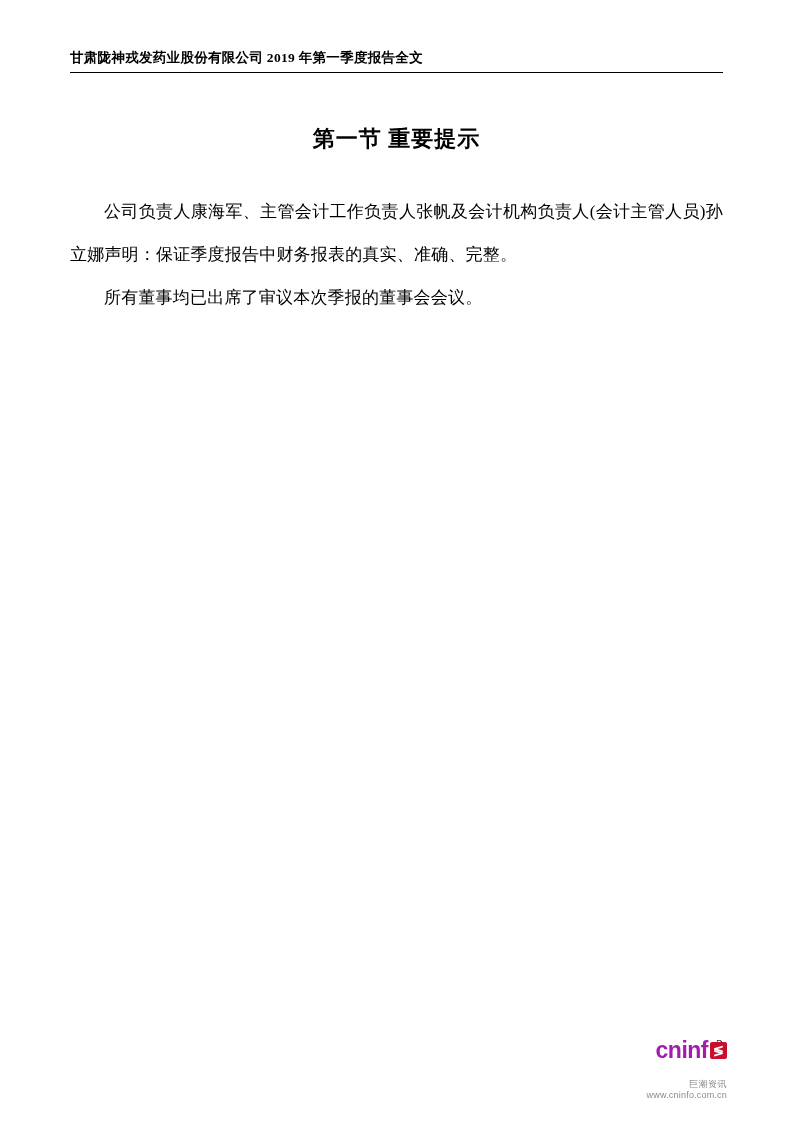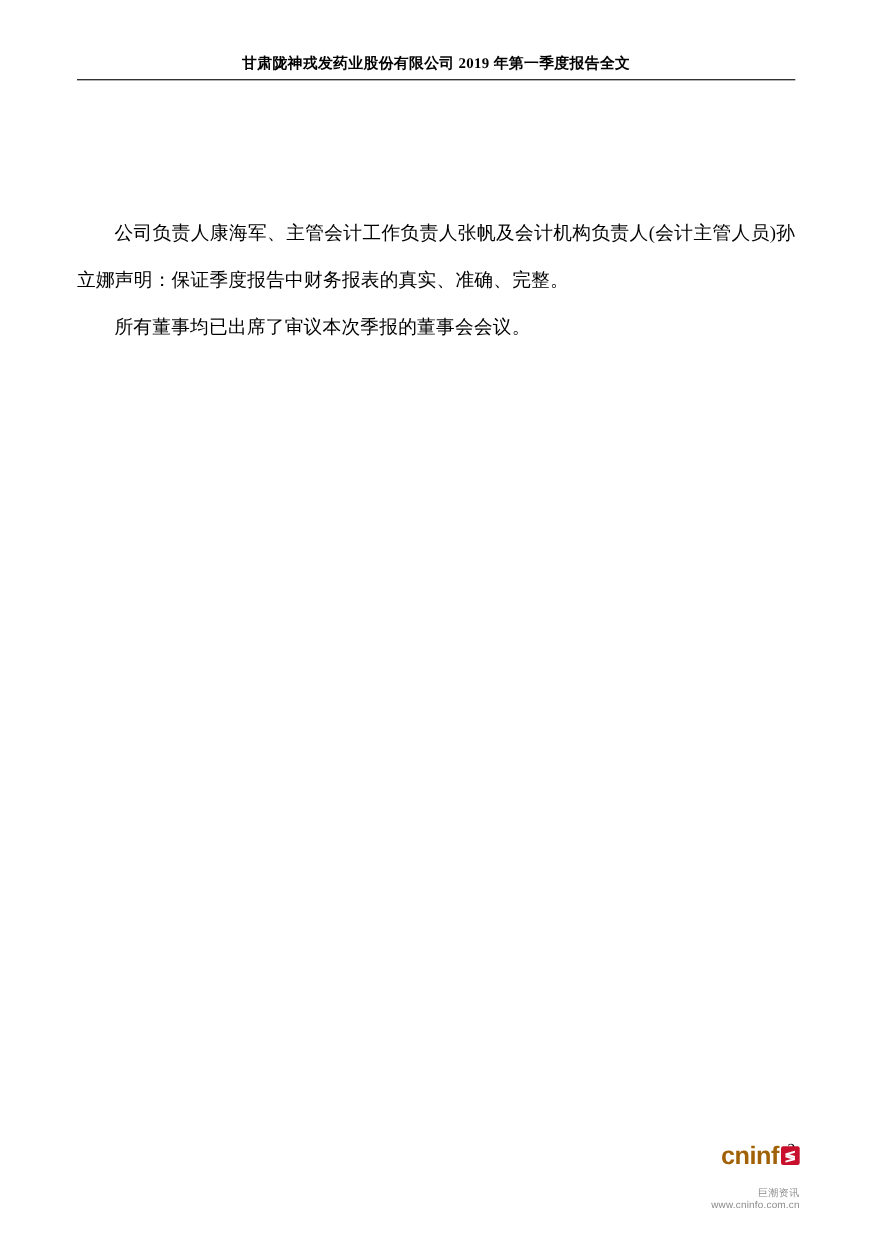--- a/index.html
+++ b/index.html
@@ -19,21 +19,21 @@
     overflow: hidden;
     box-sizing: border-box;
   }
   .header-area {
     position: absolute;
     left: 70px;
     top: 48px;
     width: 653px;
   }
   .header-text {
-    text-align: center;
+    text-align: left;
     font-size: 13.5px;
     font-weight: bold;
     letter-spacing: 0.3px;
     line-height: 20px;
     padding-bottom: 4px;
     white-space: nowrap;
   }
   .header-rule {
     border-top: 1px solid #000000;
     width: 100%;
@@ -75,21 +75,21 @@
     right: 66px;
     bottom: 22px;
     text-align: right;
     line-height: 1;
   }
   .logo-main {
     display: inline-block;
     font-family: "Liberation Sans", sans-serif;
     font-size: 23px;
     font-weight: bold;
-    color: #a16207;
+    color: #a21caf;
     letter-spacing: -0.5px;
     vertical-align: middle;
   }
   .logo-mark {
     display: inline-block;
     width: 17px;
     height: 17px;
     background: #c8102e;
     color: #ffffff;
     font-family: "Liberation Sans", sans-serif;
@@ -120,20 +120,21 @@
 </head>
 <body>
 
 <div class="page">
 
   <div class="header-area">
     <div class="header-text">甘肃陇神戎发药业股份有限公司 2019 年第一季度报告全文</div>
     <div class="header-rule"></div>
   </div>
 
+  <div class="doc-title">第一节  重要提示</div>
 
   <div class="body-area">
     <p class="para">公司负责人康海军、主管会计工作负责人张帆及会计机构负责人(会计主管人员)孙立娜声明：保证季度报告中财务报表的真实、准确、完整。</p>
     <p class="para">所有董事均已出席了审议本次季报的董事会会议。</p>
   </div>
 
   <div class="page-number">2</div>
 
   <div class="footer-logo">
     <div>

